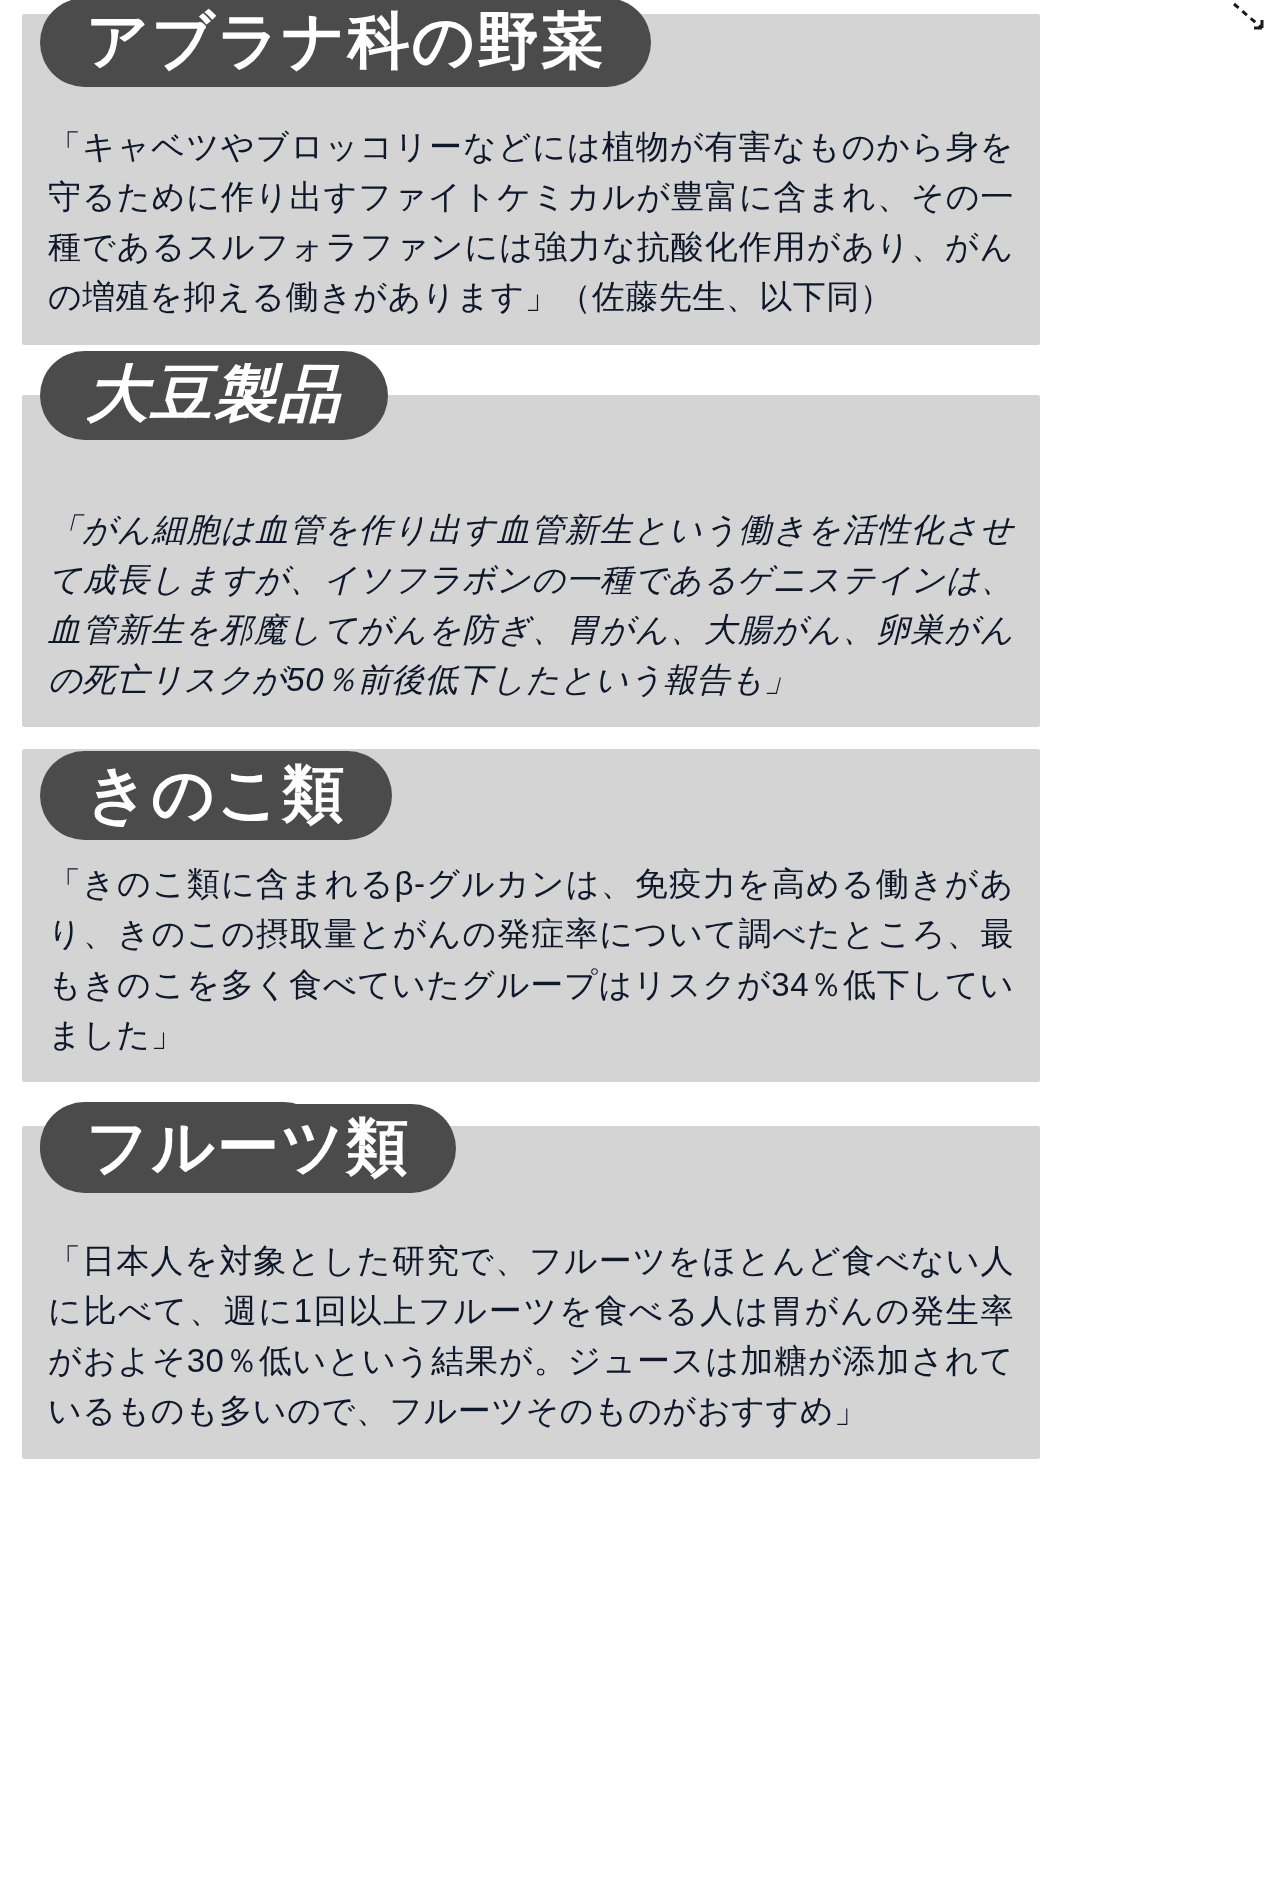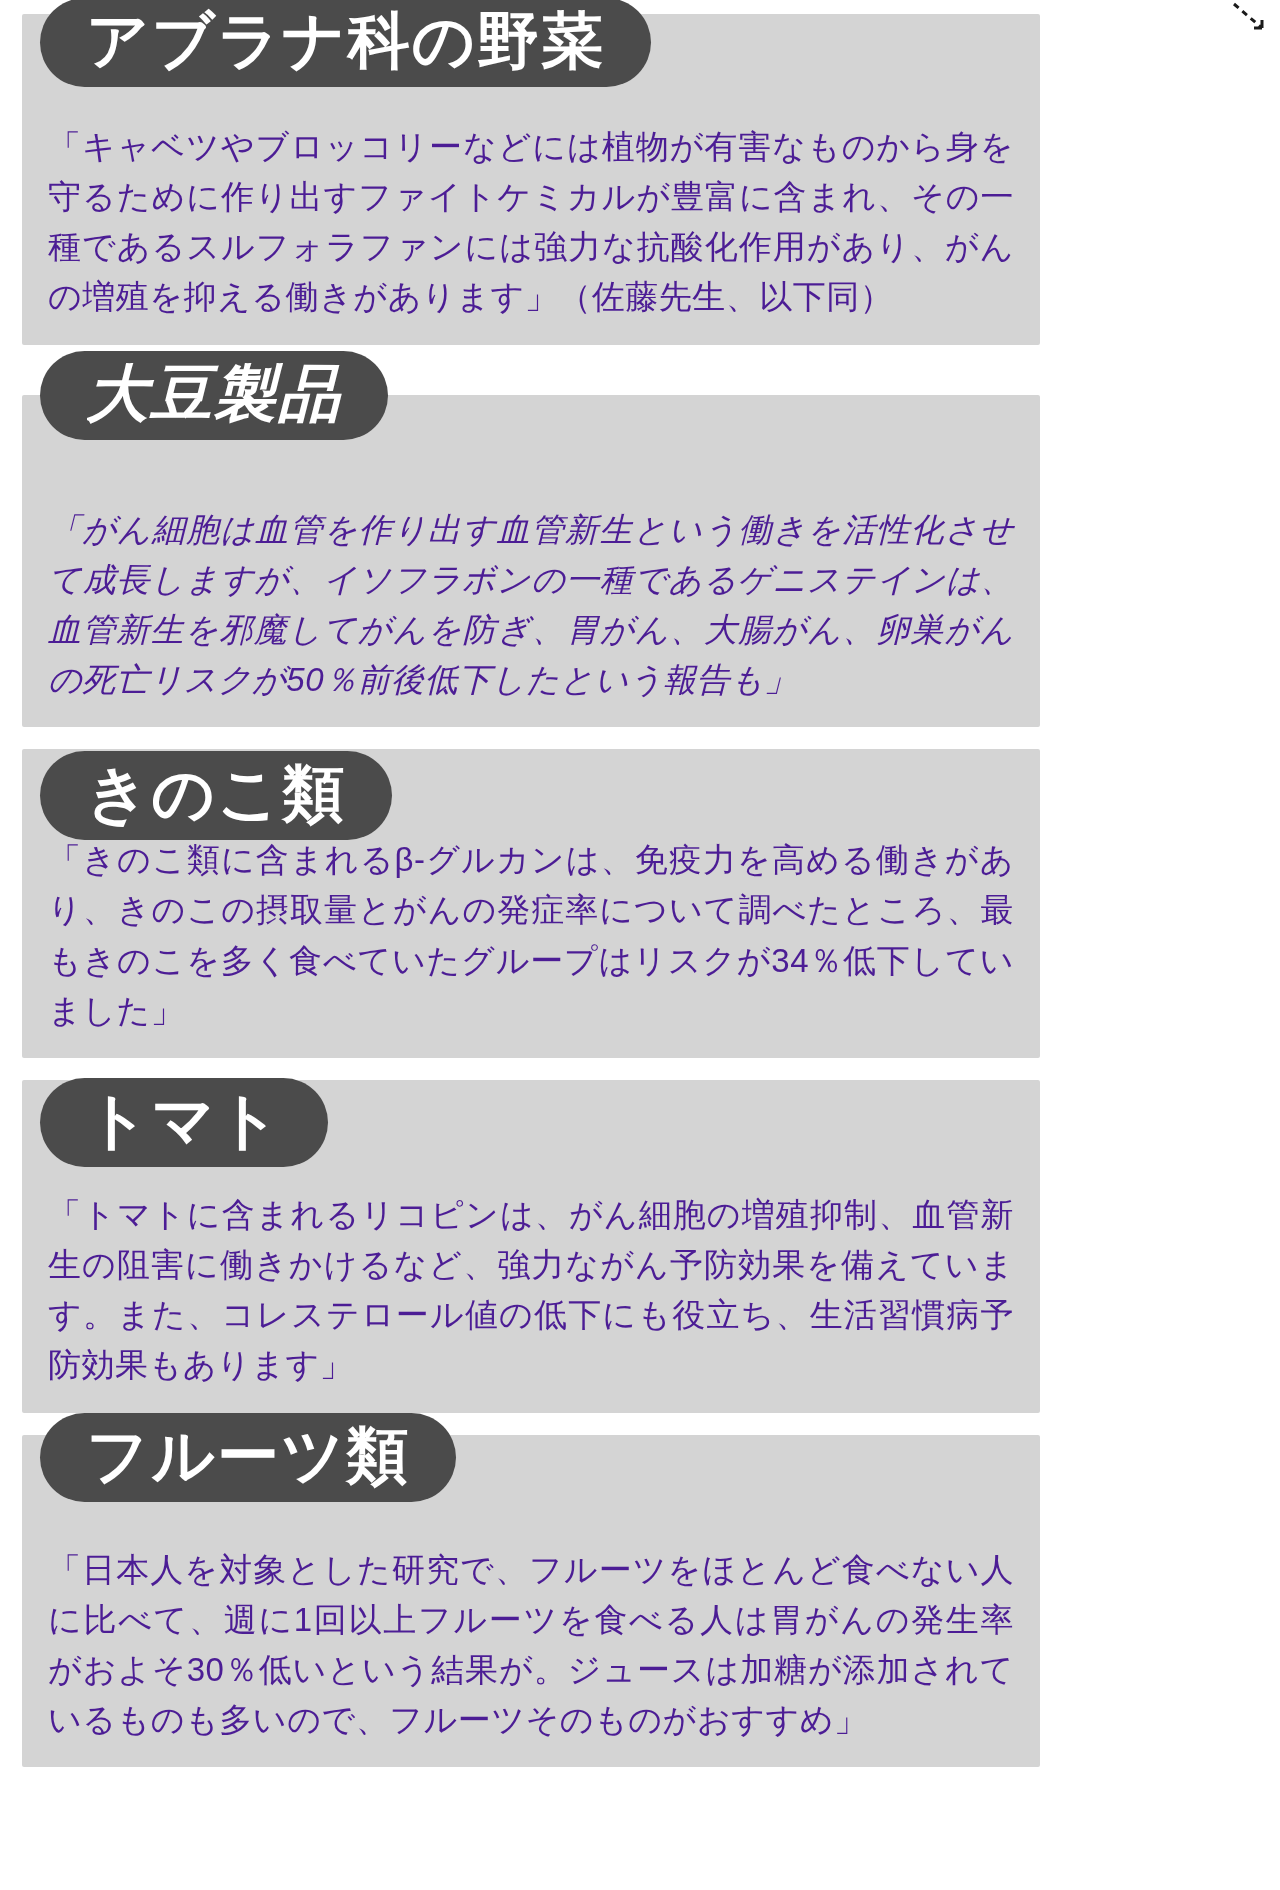--- a/index.html
+++ b/index.html
@@ -62,21 +62,21 @@
     z-index: 3;
     box-shadow: 0 0 0 0 transparent;
   }
   .section-wrap {
     position: relative;
     padding-top: 50px;
   }
   .body-text {
     font-size: 33px;
     line-height: 1.52;
-    color: #4c1d95;
+    color: #0f172a;
     letter-spacing: 0.5px;
     text-align: justify;
     font-weight: 500;
   }
   
   .corner-mark {
     position: absolute;
     right: 8px;
     top: 2px;
     width: 40px;
@@ -100,30 +100,27 @@
 
     <div class="section-wrap" style="font-style:italic;">
       <div class="pill" style="top:6px;">大豆製品</div>
       <div class="body-box" style="padding-top:110px;">
         <div class="body-text">「がん細胞は血管を作り出す血管新生という働きを活性化させて成長しますが、イソフラボンの一種であるゲニステインは、血管新生を邪魔してがんを防ぎ、胃がん、大腸がん、卵巣がんの死亡リスクが50％前後低下したという報告も」</div>
       </div>
     </div>
 
     <div class="section-wrap" style="padding-top:22px;">
       <div class="pill" style="top:24px;">きのこ類</div>
-      <div class="body-box" style="padding-top:86px;">
+      <div class="body-box" style="padding-top:110px;">
         <div class="body-text">「きのこ類に含まれるβ-グルカンは、免疫力を高める働きがあり、きのこの摂取量とがんの発症率について調べたところ、最もきのこを多く食べていたグループはリスクが34％低下していました」</div>
       </div>
     </div>
 
     <div class="section-wrap" style="padding-top:22px;">
       <div class="pill" style="top:20px;">トマト</div>
-      <div class="body-box" style="padding-top:110px;">
-        <div class="body-text">「トマトに含まれるリコピンは、がん細胞の増殖抑制、血管新生の阻害に働きかけるなど、強力ながん予防効果を備えています。また、コレステロール値の低下にも役立ち、生活習慣病予防効果もあります」</div>
-      </div>
     </div>
 
     <div class="section-wrap" style="padding-top:22px;">
       <div class="pill" style="top:0;">フルーツ類</div>
       <div class="body-box" style="padding-top:110px;">
         <div class="body-text">「日本人を対象とした研究で、フルーツをほとんど食べない人に比べて、週に1回以上フルーツを食べる人は胃がんの発生率がおよそ30％低いという結果が。ジュースは加糖が添加されているものも多いので、フルーツそのものがおすすめ」</div>
       </div>
     </div>
 
   </div>

